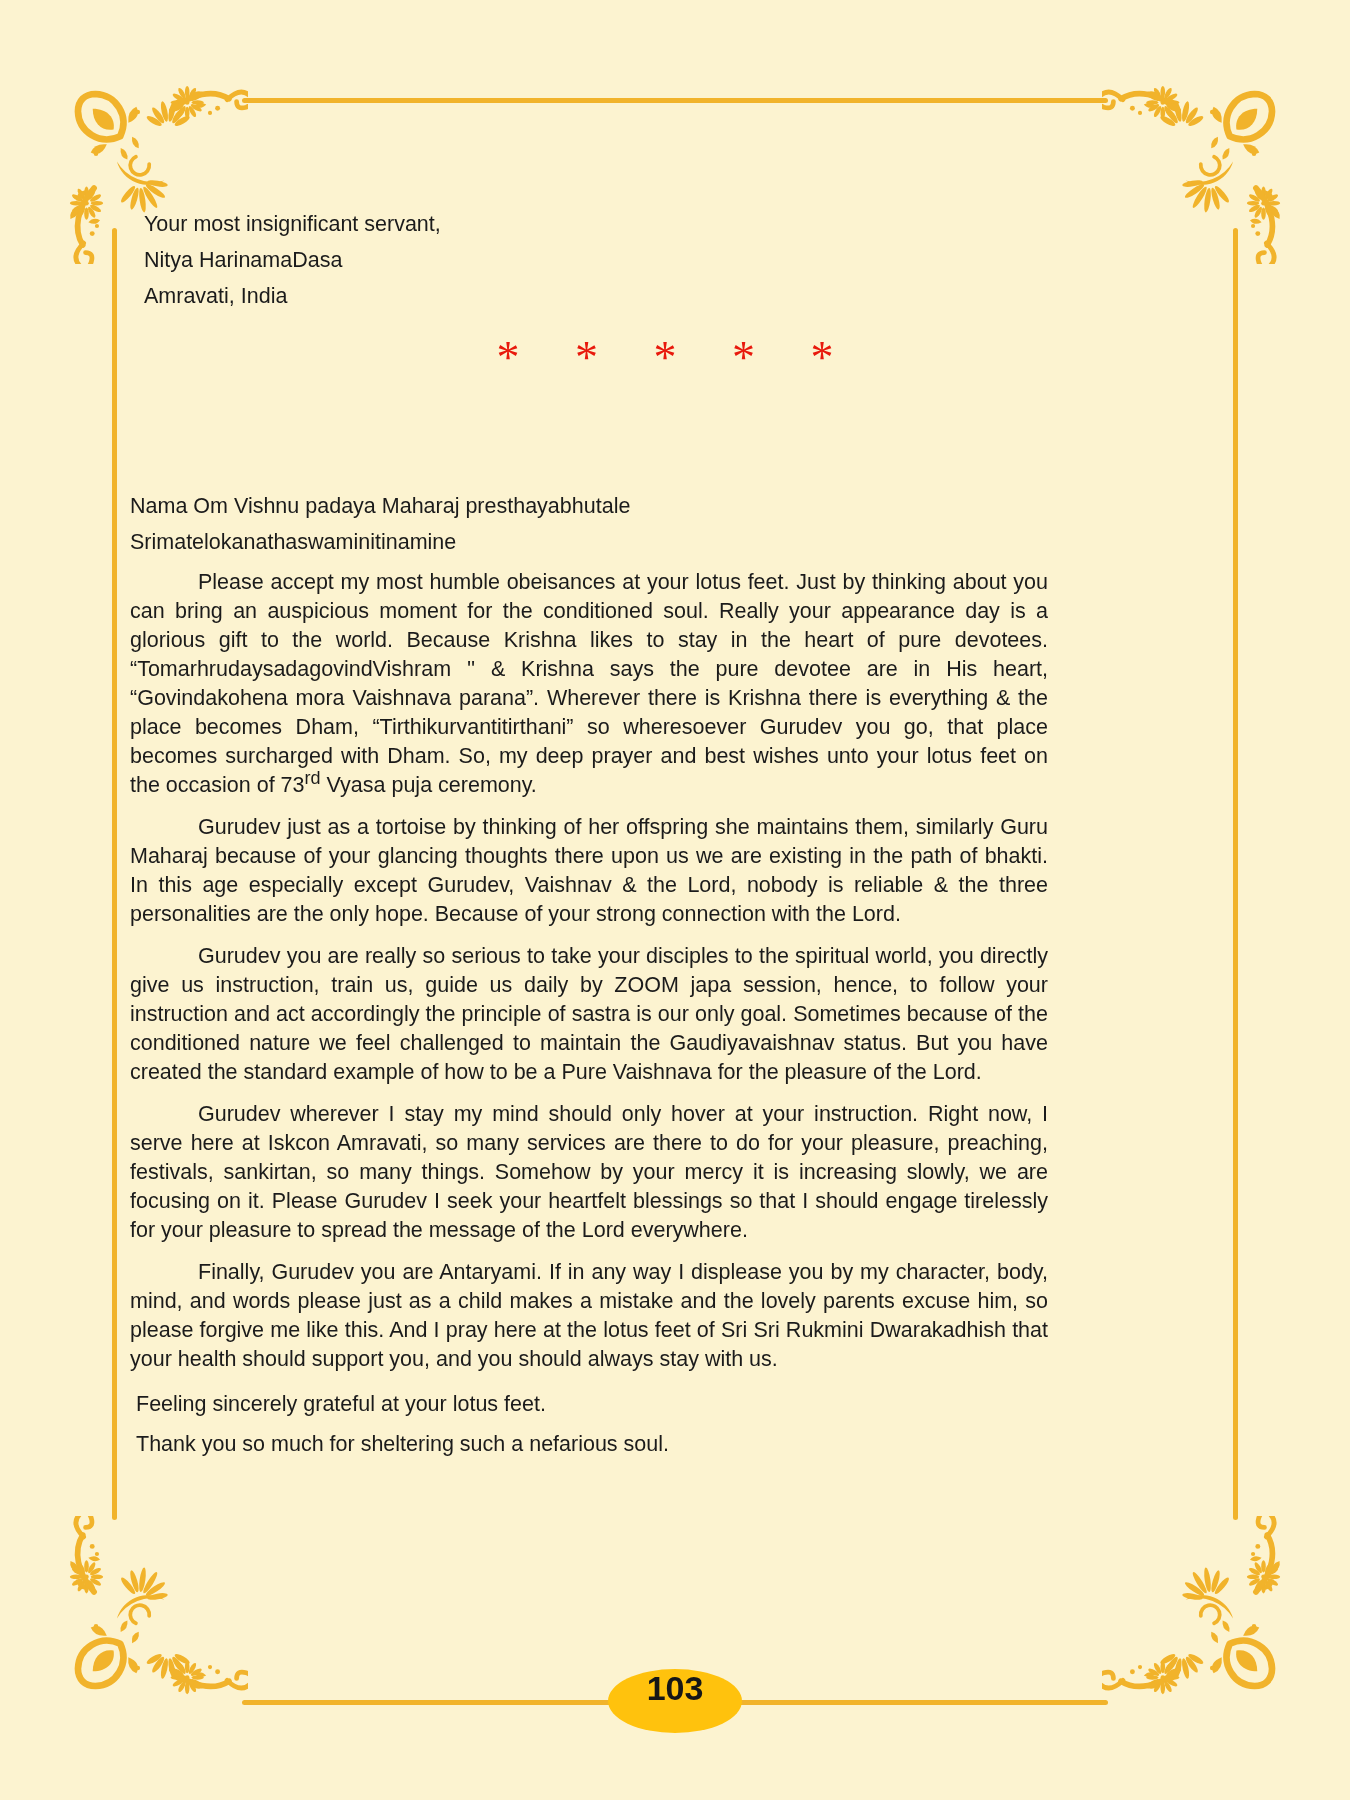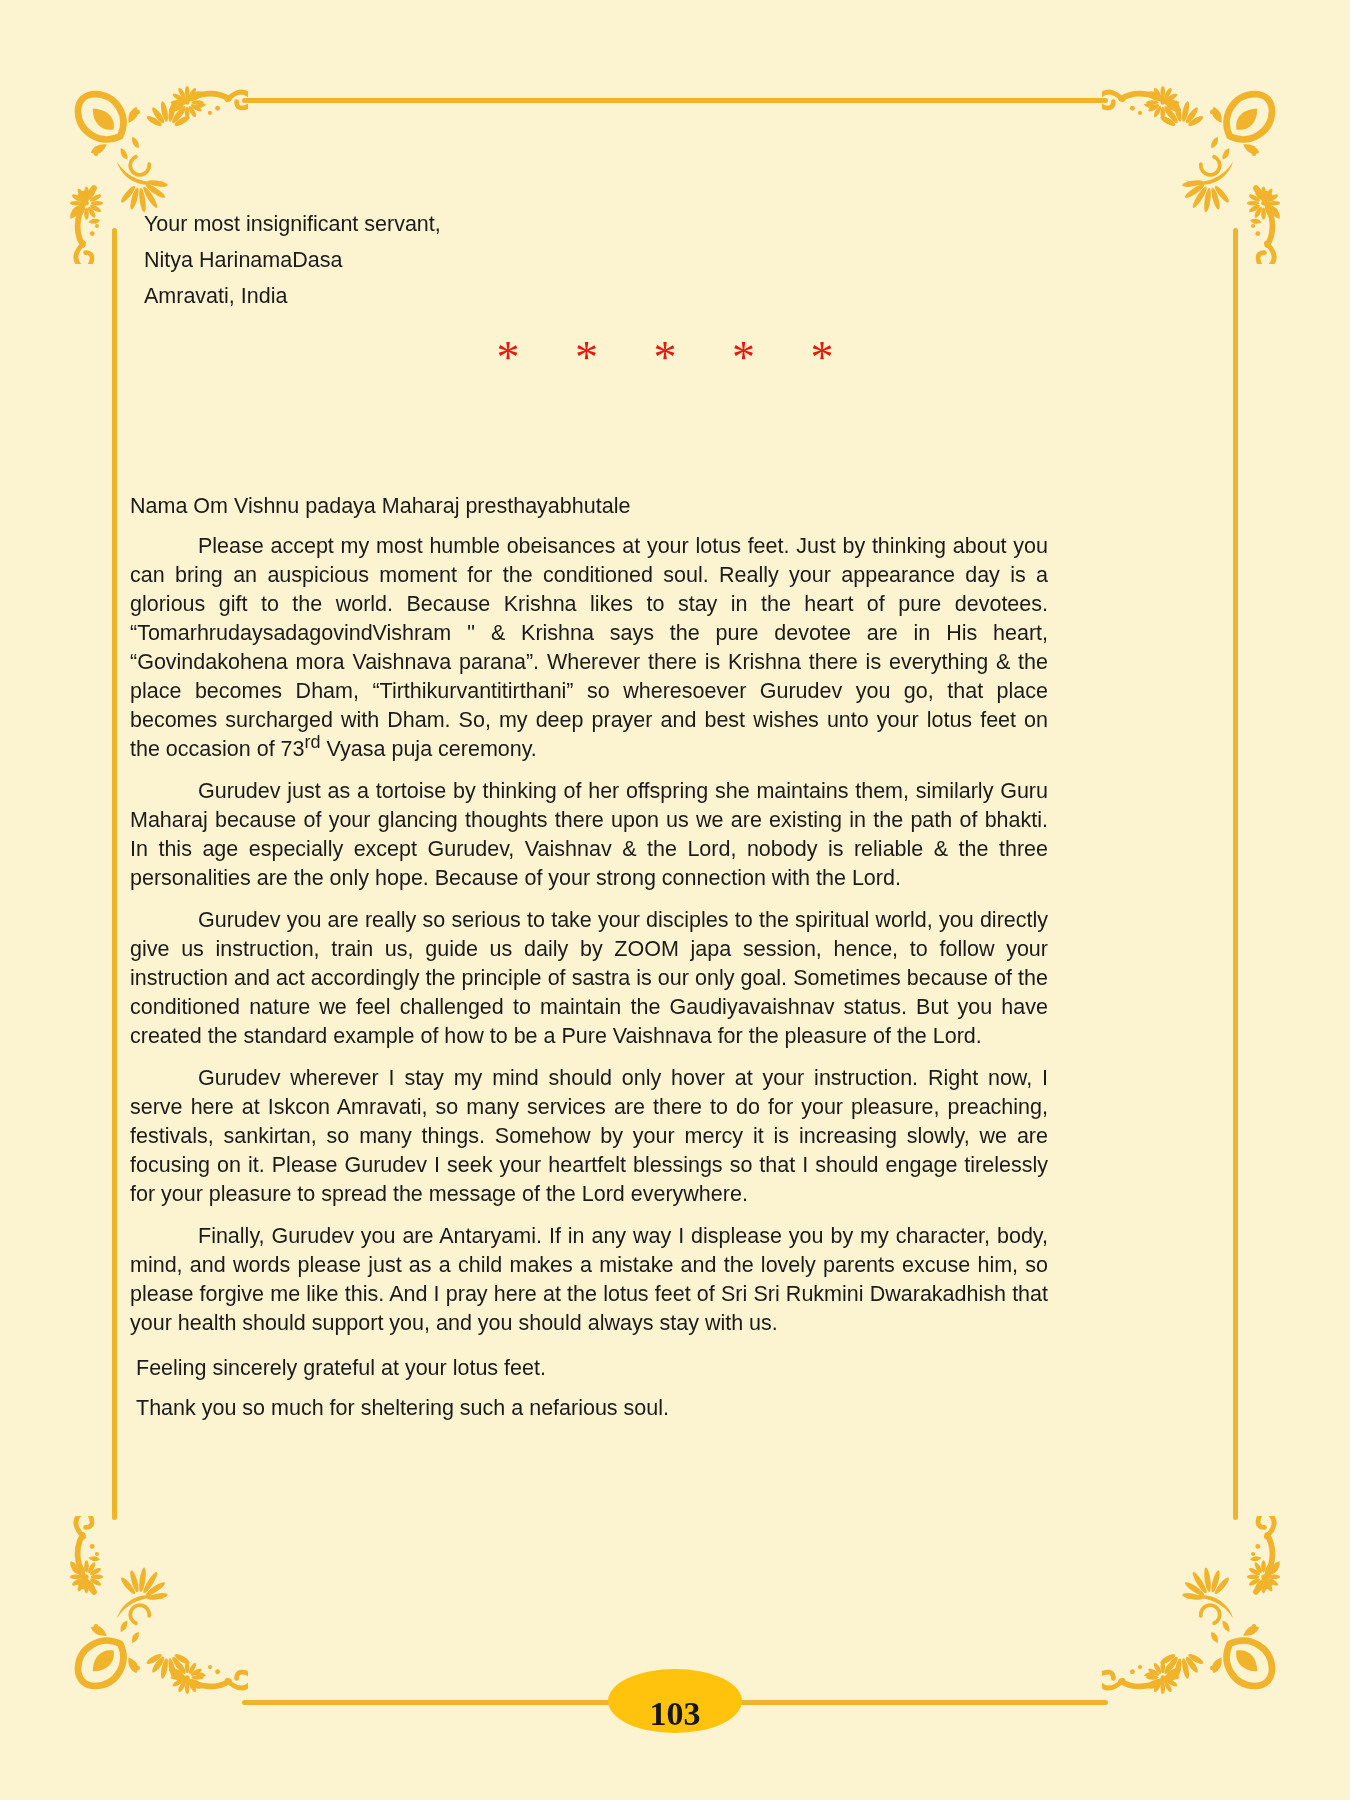--- a/index.html
+++ b/index.html
@@ -19,22 +19,22 @@
   .line-right{left:1233px;top:228px;width:5px;height:1292px;}
   .orn{position:absolute;width:190px;height:190px;}
   .orn.tl{left:58px;top:74px;}
   .orn.tr{left:1102px;top:74px;transform:scaleX(-1);}
   .orn.bl{left:58px;top:1516px;transform:scaleY(-1);}
   .orn.br{left:1102px;top:1516px;transform:scale(-1,-1);}
   
   .page-badge{
     position:absolute;left:608px;top:1669px;width:134px;height:64px;
     background:#FFC20D;border-radius:50%;z-index:3;
-    display:flex;align-items:flex-end;justify-content:center;
-    font-family:Liberation Serif, serif;font-weight:bold;font-size:34px;color:#161616;
+    display:flex;align-items:flex-start;justify-content:center;
+    font-family:Liberation Sans, sans-serif;font-weight:bold;font-size:34px;color:#161616;
   }
   
   .letter{position:absolute;left:130px;top:212px;width:918px;font-size:21.5px;}
   .open-line{margin:0 14px 12px;line-height:24px;}
   .stars{
     position:relative;left:87px;
     margin:24px 0 0;height:56px;
     text-align:center;
     font-family:"Liberation Serif", serif;
     font-size:46px;letter-spacing:22px;
@@ -151,20 +151,21 @@
 
   <div class="letter">
     <p class="open-line">Your most insignificant servant,</p>
     <p class="open-line">Nitya HarinamaDasa</p>
     <p class="open-line">Amravati, India</p>
 
     <div class="stars">* * * * *</div>
 
     <div class="inv-block">
       <p class="inv-line">Nama Om Vishnu padaya Maharaj presthayabhutale</p>
+      <p class="inv-line">Srimatelokanathaswaminitinamine</p>
     </div>
 
     <p class="para first"><span>Please accept my most humble obeisances at your lotus feet. Just by thinking about you can bring an auspicious moment for the conditioned soul. Really your appearance day is a glorious gift to the world. Because Krishna likes to stay in the heart of pure devotees. “TomarhrudaysadagovindVishram '' &amp; Krishna says the pure devotee are in His heart, “Govindakohena mora Vaishnava parana”. Wherever there is Krishna there is everything &amp; the place becomes Dham, “Tirthikurvantitirthani” so wheresoever Gurudev you go, that place becomes surcharged with Dham. So, my deep prayer and best wishes unto your lotus feet on the occasion of 73</span><sup>rd</sup><span> Vyasa puja ceremony.</span></p>
     <p class="para">Gurudev just as a tortoise by thinking of her offspring she maintains them, similarly Guru Maharaj because of your glancing thoughts there upon us we are existing in the path of bhakti. In this age especially except Gurudev, Vaishnav &amp; the Lord, nobody is reliable &amp; the three personalities are the only hope. Because of your strong connection with the Lord.</p>
     <p class="para">Gurudev you are really so serious to take your disciples to the spiritual world, you directly give us instruction, train us, guide us daily by ZOOM japa session, hence, to follow your instruction and act accordingly the principle of sastra is our only goal. Sometimes because of the conditioned nature we feel challenged to maintain the Gaudiyavaishnav status. But you have created the standard example of how to be a Pure Vaishnava for the pleasure of the Lord.</p>
     <p class="para">Gurudev wherever I stay my mind should only hover at your instruction. Right now, I serve here at Iskcon Amravati, so many services are there to do for your pleasure, preaching, festivals, sankirtan, so many things. Somehow by your mercy it is increasing slowly, we are focusing on it. Please Gurudev I seek your heartfelt blessings so that I should engage tirelessly for your pleasure to spread the message of the Lord everywhere.</p>
     <p class="para">Finally, Gurudev you are Antaryami. If in any way I displease you by my character, body, mind, and words please just as a child makes a mistake and the lovely parents excuse him, so please forgive me like this. And I pray here at the lotus feet of Sri Sri Rukmini Dwarakadhish that your health should support you, and you should always stay with us.</p>
 
     <div class="closing-block">
       <p class="closing-line">Feeling sincerely grateful at your lotus feet.</p>

